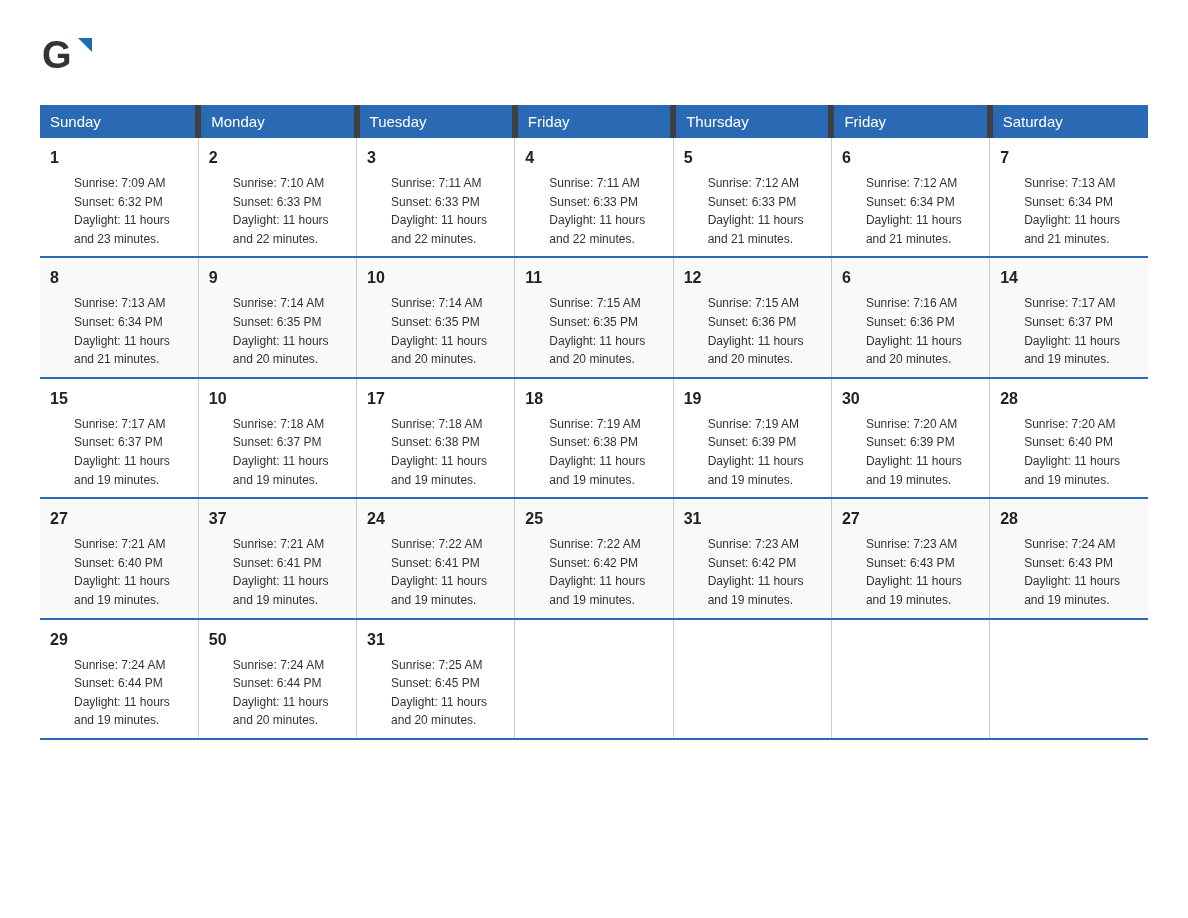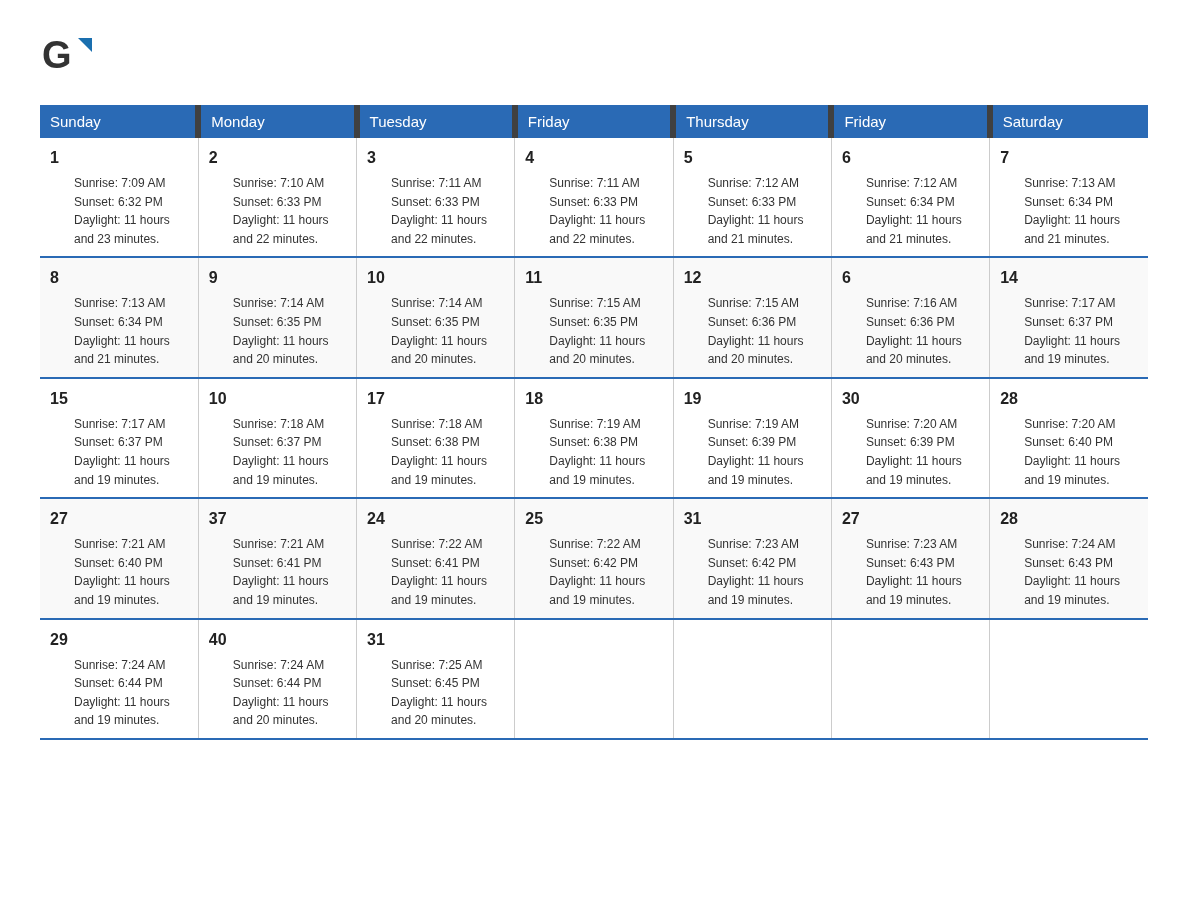--- a/index.html
+++ b/index.html
@@ -252,21 +252,21 @@
           <span class="day-number">28</span>
           <div class="day-info">Sunrise: 7:24 AM<br>Sunset: 6:43 PM<br>Daylight: 11 hours and 19 minutes.</div>
         </td>
       </tr>
       <tr>
         <td>
           <span class="day-number">29</span>
           <div class="day-info">Sunrise: 7:24 AM<br>Sunset: 6:44 PM<br>Daylight: 11 hours and 19 minutes.</div>
         </td>
         <td>
-          <span class="day-number">40</span>
+          <span class="day-number">50</span>
           <div class="day-info">Sunrise: 7:24 AM<br>Sunset: 6:44 PM<br>Daylight: 11 hours and 20 minutes.</div>
         </td>
         <td>
           <span class="day-number">31</span>
           <div class="day-info">Sunrise: 7:25 AM<br>Sunset: 6:45 PM<br>Daylight: 11 hours and 20 minutes.</div>
         </td>
         <td></td>
         <td></td>
         <td></td>
         <td></td>

